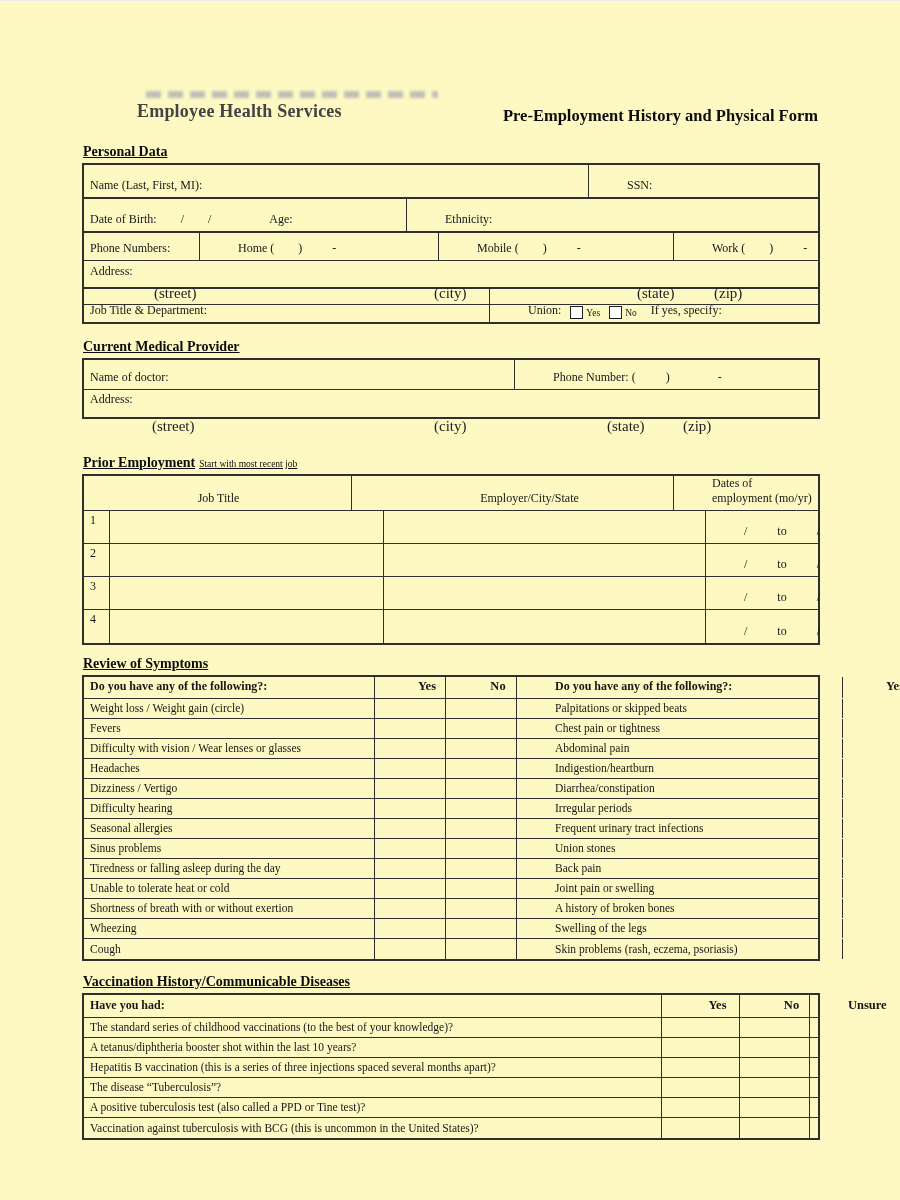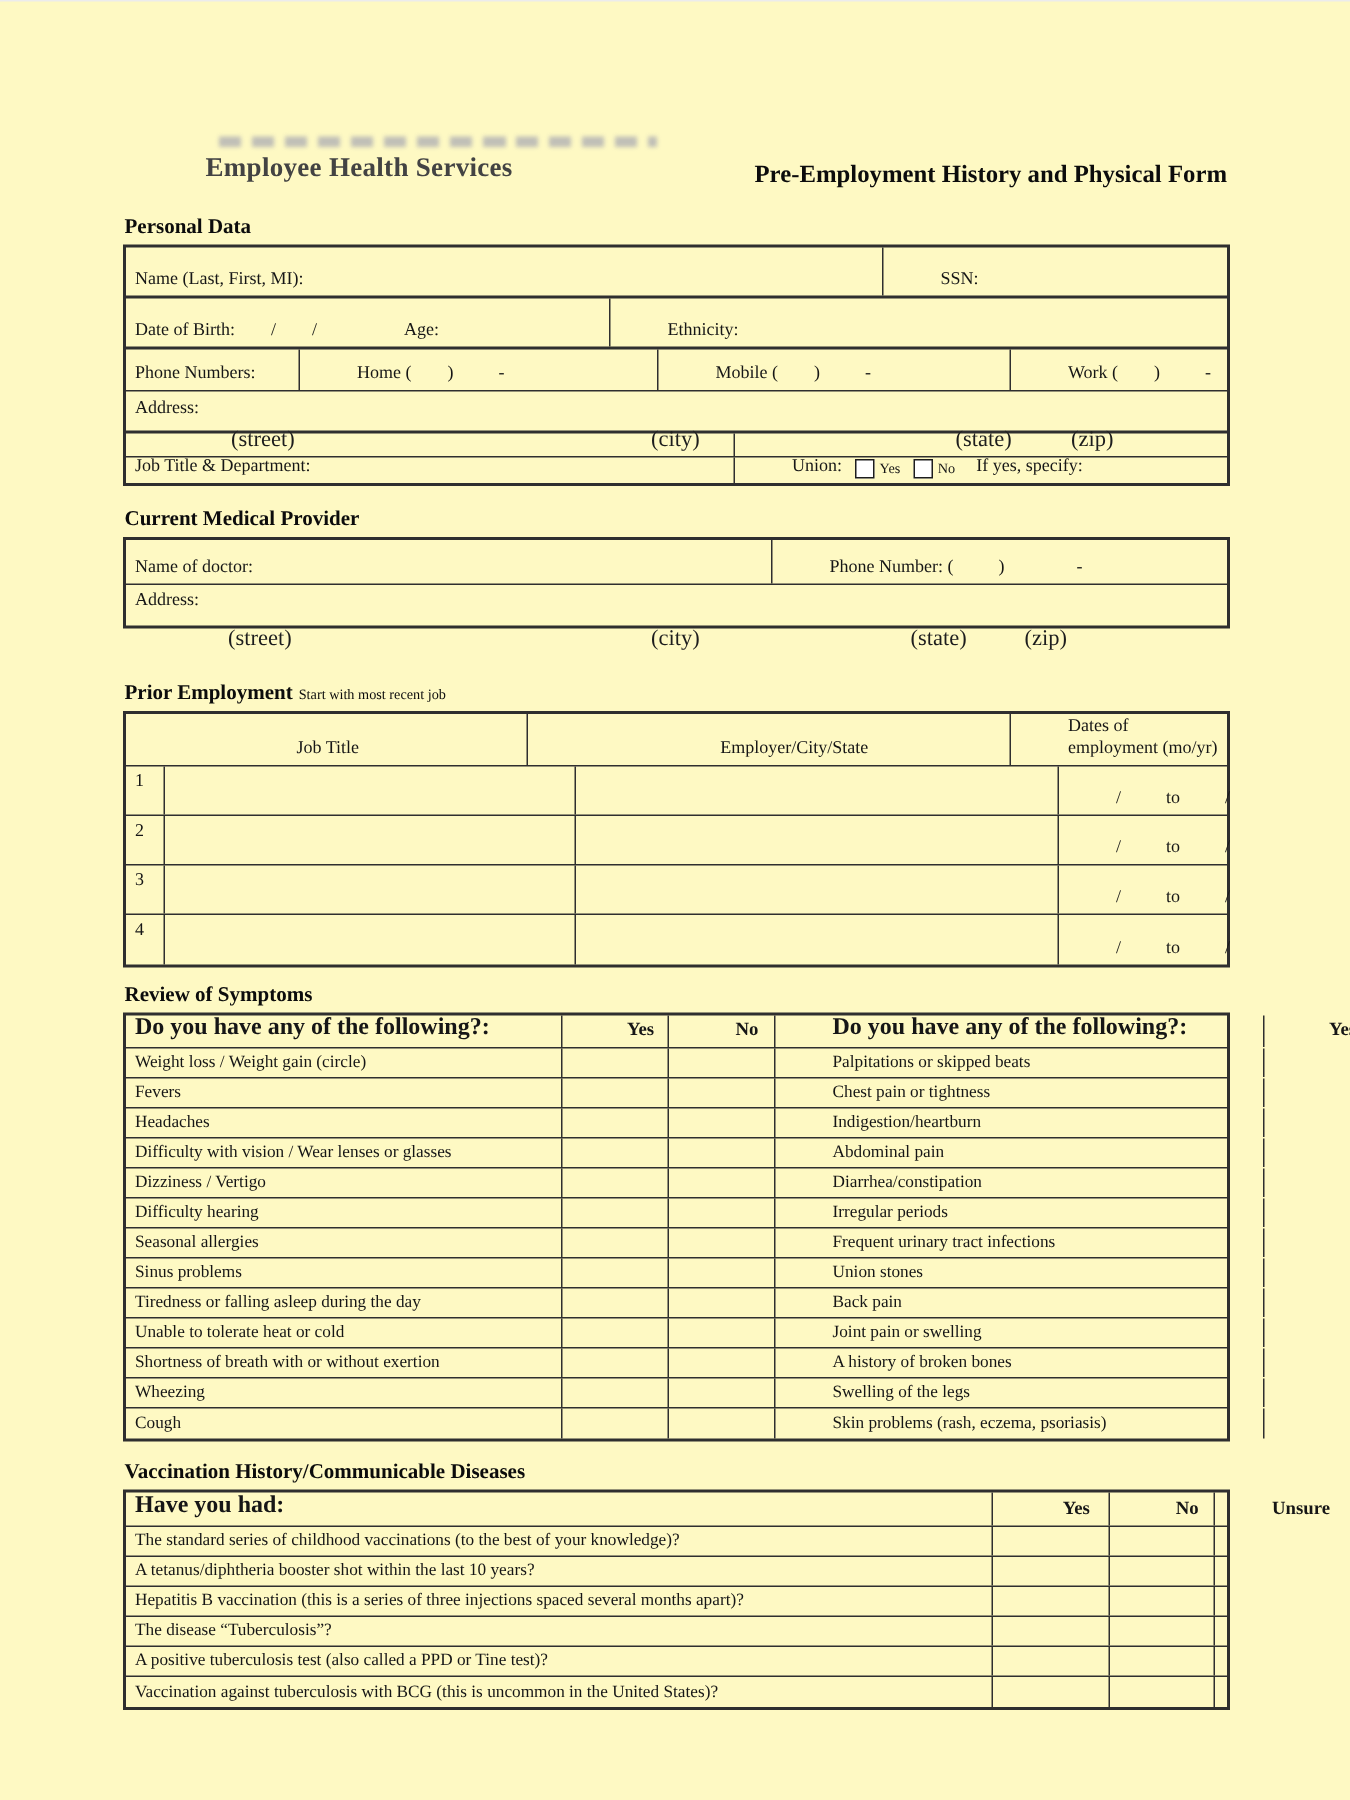--- a/index.html
+++ b/index.html
@@ -8,21 +8,21 @@
   .content{position:absolute;left:82px;top:0;width:738px;}
 
   
   .hdr{position:relative;height:143px;}
   .redacted{position:absolute;left:64px;top:90px;width:292px;height:7px;
             background:repeating-linear-gradient(90deg,#b5b5b5 0 15px,rgba(255,255,255,0) 15px 22px);
             filter:blur(1.4px);opacity:.85;}
   .org{position:absolute;left:55px;top:100px;font-size:18px;font-weight:700;color:#434343;letter-spacing:.2px;}
   .ftitle{position:absolute;right:2px;top:105px;font-size:16.5px;font-weight:700;color:#0c0c0c;}
 
-  .sec{font-size:14px;font-weight:700;color:#0c0c0c;margin:0;padding:0 0 3px 1px;}
+  .sec{font-size:14px;font-weight:700;color:#0c0c0c;margin:0;padding:0 0 3px 1px;text-decoration:underline;}
   .subsec{font-size:9.5px;font-weight:400;margin-left:4px;}
 
   
   .tbl{border:2px solid #2f2f2f;}
   .r{display:flex;box-sizing:border-box;border-bottom:1px solid #2f2f2f;gap:32px;}
   .r:last-child{border-bottom:none;}
   .hb{border-bottom-width:2px;}
   .c{display:flex;align-items:flex-end;box-sizing:border-box;border-right:1px solid #2f2f2f;
      padding:0 4px 4px 6px;font-size:12px;position:relative;}
   .c:last-child{border-right:none;}
@@ -43,21 +43,21 @@
       margin:0 3px -1px 9px;}
   .cbl{font-size:9.5px;}
   .specify{margin-left:14px;}
 
   .addr-labels{position:relative;height:17px;margin-top:1px;}
 
   
   .dates{display:flex;justify-content:center;align-items:flex-end;gap:30px;}
 
   
-  .q{font-weight:700;font-size:16px;}
+  .q{font-weight:700;font-size:12px;}
   .it{font-size:11.5px;}
   .ynh{font-weight:700;font-size:12.5px;}
   .w-litem{flex:0 0 291px;}
   .w-ritem{flex:0 0 294px;}
   .w-yn{flex:0 0 39px;}
   .w-q{flex:0 0 578px;}
   .w-yes{flex:0 0 46px;}
   .w-no{flex:0 0 38px;}
 
   .gap15{height:15px}.gap18{height:18px}.gap11{height:11px}.gap13{height:13px}
@@ -276,38 +276,38 @@
       <div class="c w-yn"></div>
       <div class="c w-yn"></div>
       <div class="c w-ritem it">
             <span>Chest pain or tightness</span>
           </div>
       <div class="c w-yn"></div>
       <div class="c fill"></div>
     </div>
     <div class="r h20">
       <div class="c w-litem it">
+            <span>Difficulty with vision / Wear lenses or glasses</span>
+          </div>
+      <div class="c w-yn"></div>
+      <div class="c w-yn"></div>
+      <div class="c w-ritem it">
+            <span>Abdominal pain</span>
+          </div>
+      <div class="c w-yn"></div>
+      <div class="c fill"></div>
+    </div>
+    <div class="r h20">
+      <div class="c w-litem it">
             <span>Headaches</span>
           </div>
       <div class="c w-yn"></div>
       <div class="c w-yn"></div>
       <div class="c w-ritem it">
             <span>Indigestion/heartburn</span>
-          </div>
-      <div class="c w-yn"></div>
-      <div class="c fill"></div>
-    </div>
-    <div class="r h20">
-      <div class="c w-litem it">
-            <span>Difficulty with vision / Wear lenses or glasses</span>
-          </div>
-      <div class="c w-yn"></div>
-      <div class="c w-yn"></div>
-      <div class="c w-ritem it">
-            <span>Abdominal pain</span>
           </div>
       <div class="c w-yn"></div>
       <div class="c fill"></div>
     </div>
     <div class="r h20">
       <div class="c w-litem it">
             <span>Dizziness / Vertigo</span>
           </div>
       <div class="c w-yn"></div>
       <div class="c w-yn"></div>

